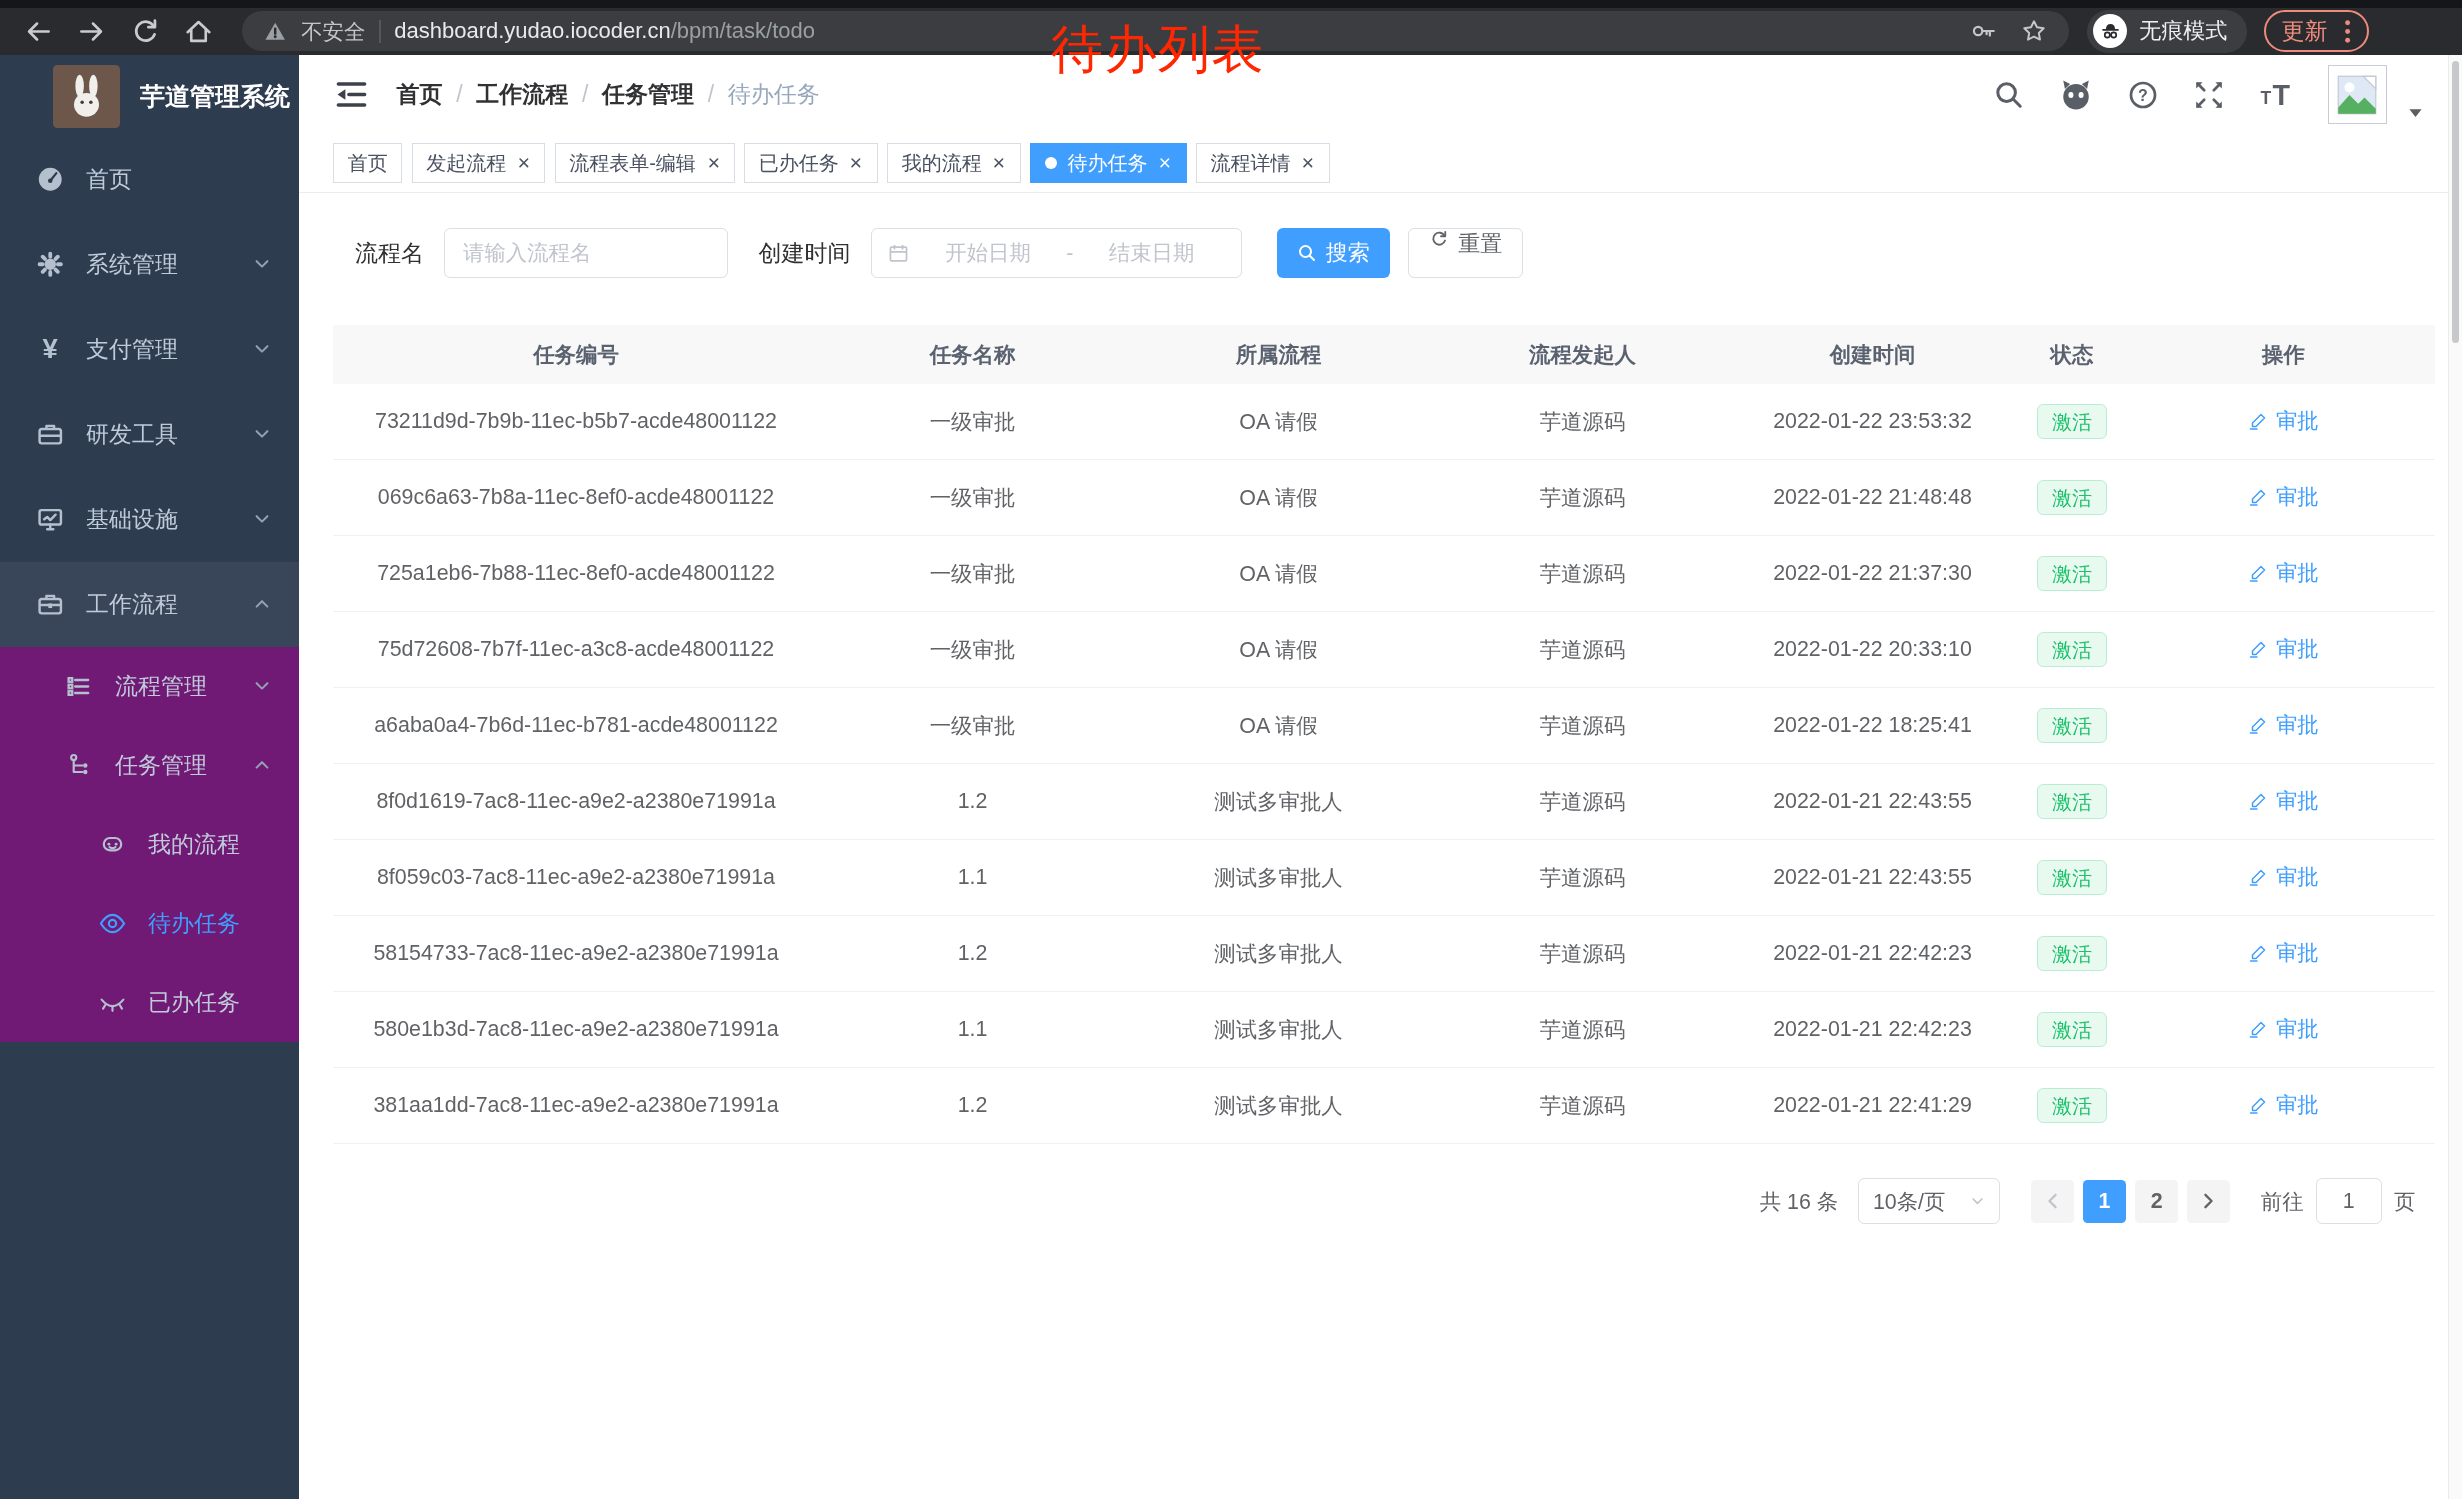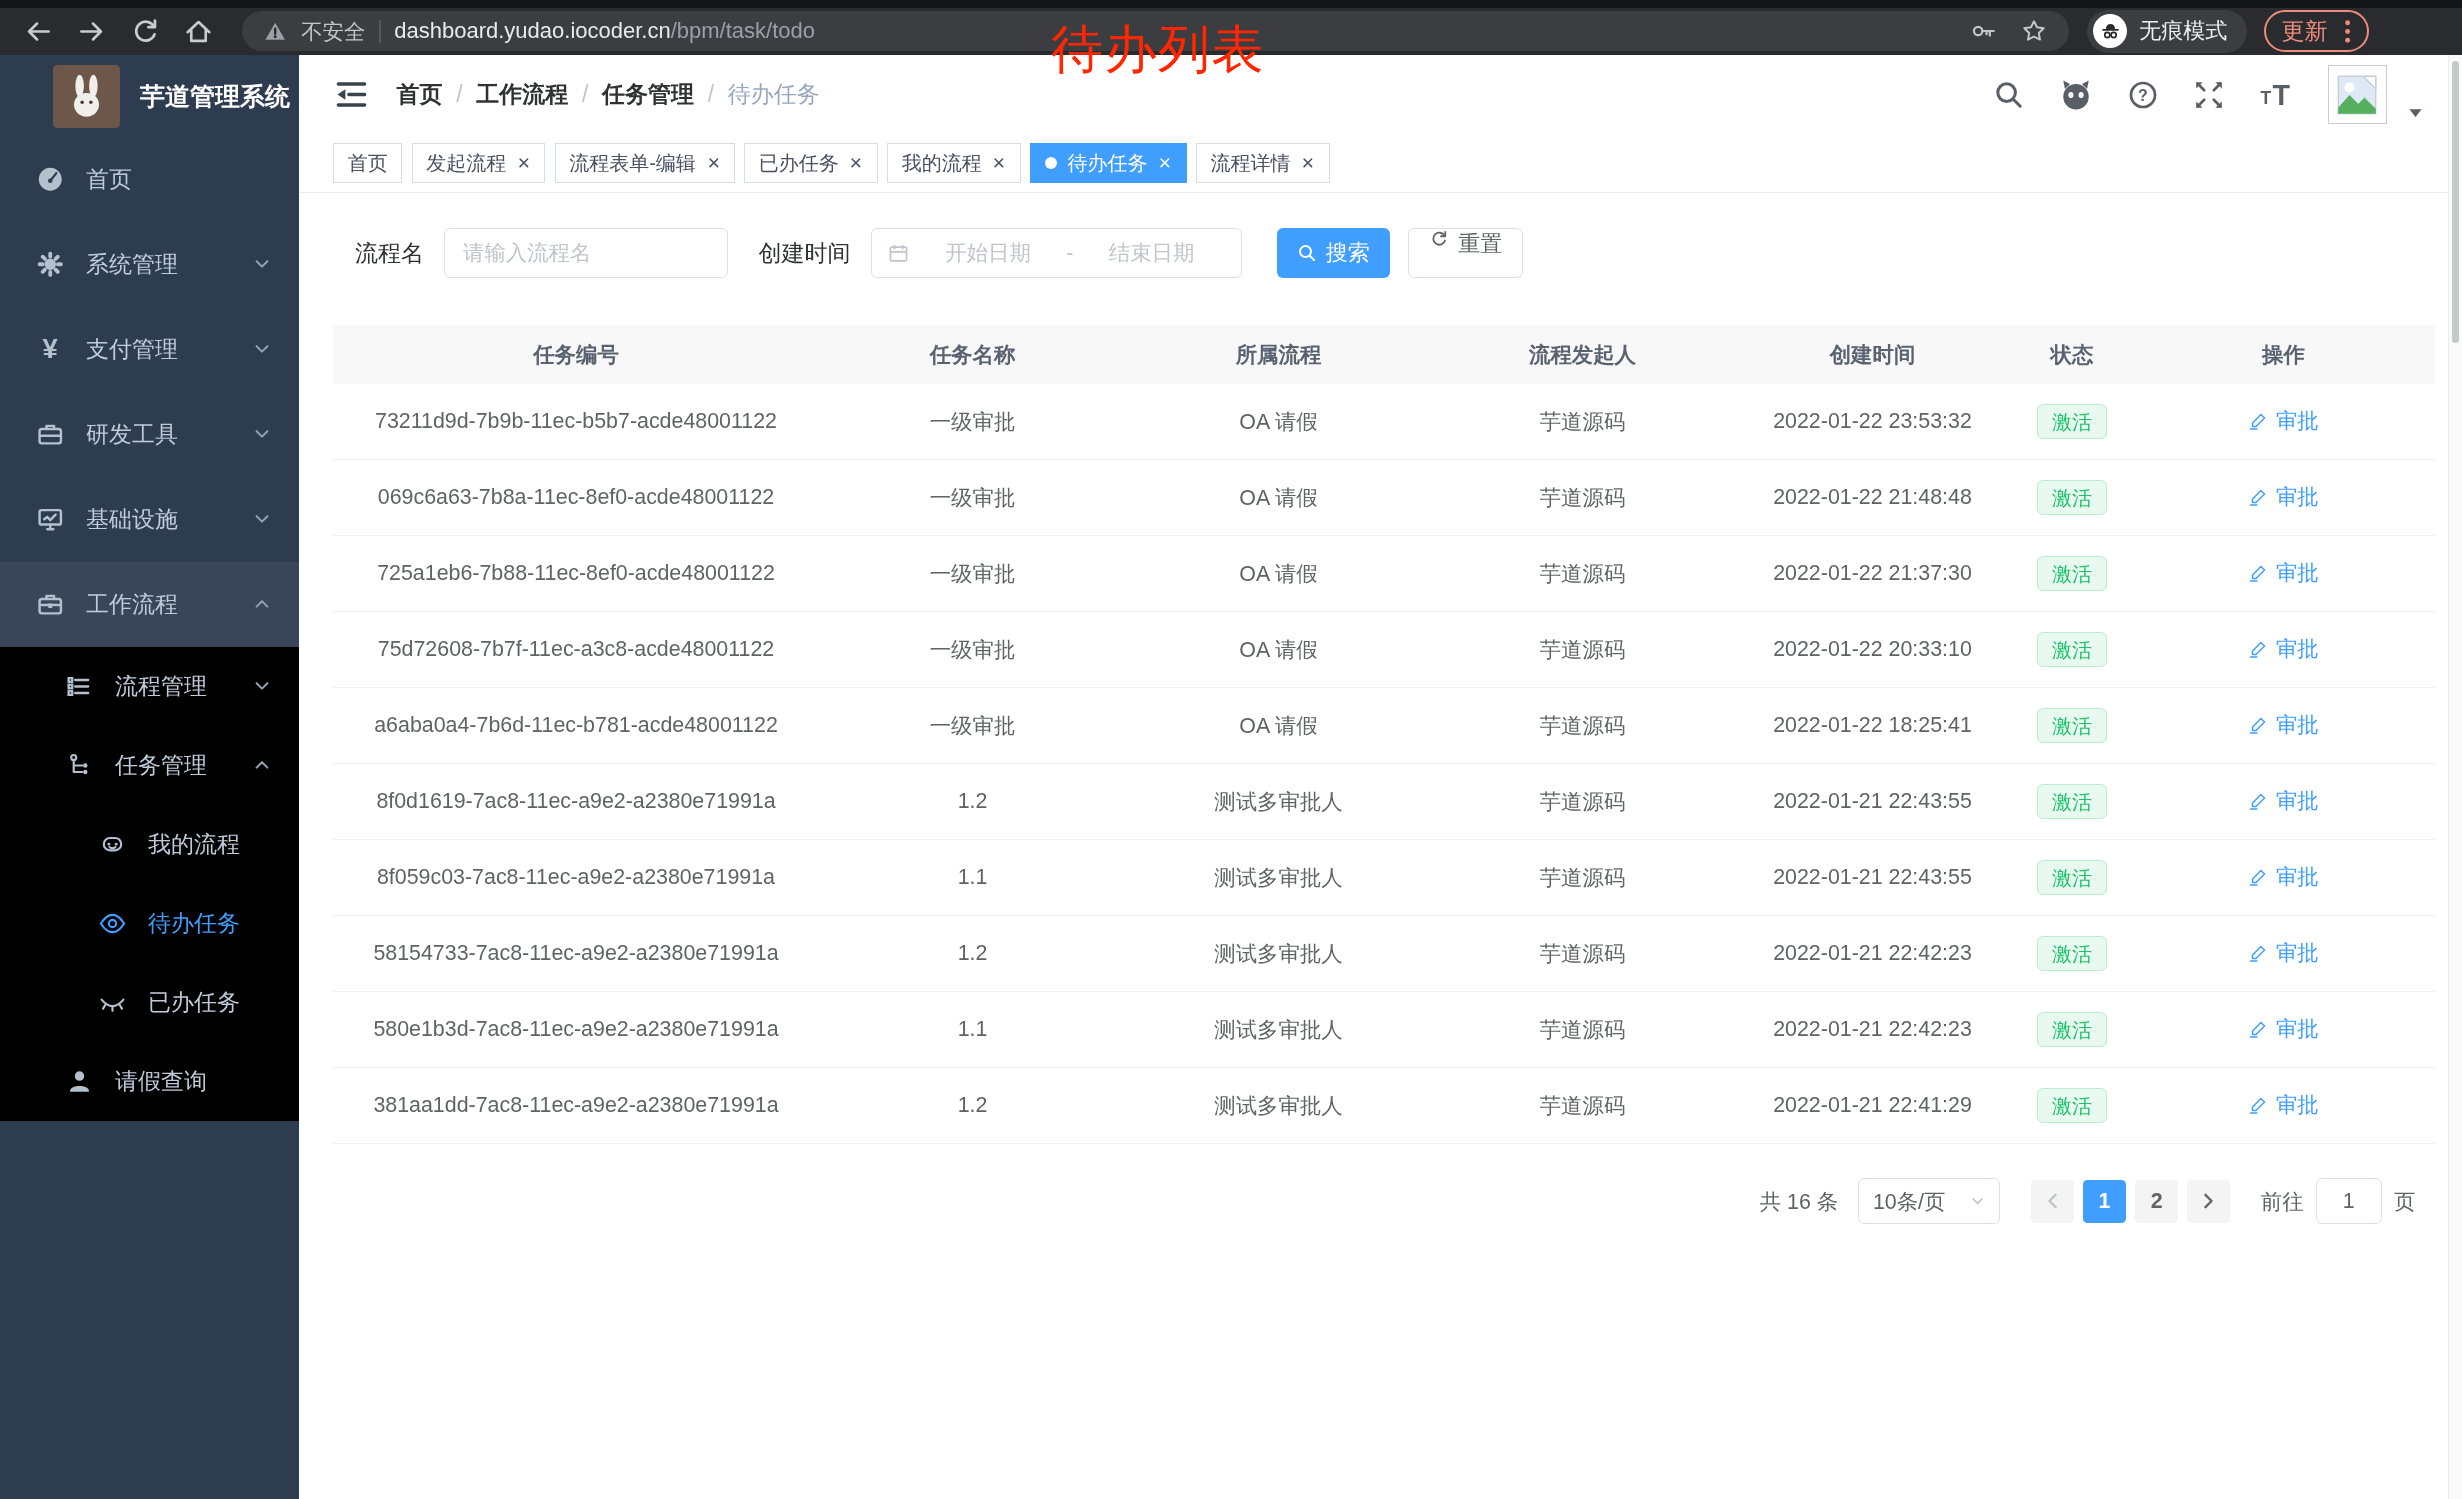--- a/index.html
+++ b/index.html
@@ -32,21 +32,21 @@
   
   .sidebar{position:absolute;left:0;top:55px;width:299px;bottom:0;background:#2e3c50;color:#bfcbd9;z-index:10}
   .logo-row{height:82px;display:flex;align-items:center;padding-left:53px}
   .logo-img{width:67px;height:63px;border-radius:4.6px;background:#6d564a;display:flex;align-items:center;justify-content:center;overflow:hidden}
   .logo-title{margin-left:20px;font-size:25px;font-weight:700;color:#fff;white-space:nowrap}
   .m-item{height:85px;display:flex;align-items:center;padding:0 27.5px 0 34px;font-size:23px;gap:20px;cursor:pointer;white-space:nowrap}
   .m-item .mi{width:32px;height:32px;color:#b4c0cd;display:flex;align-items:center;justify-content:center;flex:none}
   .m-item .lbl{flex:1}
   .m-item .chev{color:#93a1b1}
   .m-item.open-parent{background:rgba(255,255,255,.055)}
-  .subpanel{background:#000000}
+  .subpanel{background:#701a75}
   .subpanel .m-item{height:79px}
   .m-item.l2{padding-left:63px}
   .m-item.l3{padding-left:96px}
   .m-item.active{color:#409eff}
   .m-item.active .mi{color:#409eff}
 
   
   .main{position:absolute;left:299px;top:55px;right:13.7px;bottom:0;background:#fff}
   .app-header{height:79px;display:flex;align-items:center;padding:0 24.4px 0 35px}
   .collapse{color:#3c4249}
@@ -360,29 +360,20 @@
       <div class="m-item l3">
         <span class="mi">
           <svg width="29" height="29" viewBox="0 0 40 40" fill="none" stroke="currentColor" stroke-width="3" stroke-linecap="round">
               <path d="M5 16c5 6 10 9 15 9s10-3 15-9"></path>
               <path d="M10 23.5l-3 5M20 25.5v6M30 23.5l3 5"></path>
             </svg>
         </span>
         <span class="lbl">已办任务</span>
       </div>
 
-      <div class="m-item l2">
-        <span class="mi">
-          <svg width="29" height="29" viewBox="0 0 40 40" fill="currentColor">
-              <circle cx="20" cy="12.5" r="6.5"></circle>
-              <path d="M7 33c0-9 26-9 26 0v1H7Z"></path>
-            </svg>
-        </span>
-        <span class="lbl">请假查询</span>
-      </div>
     </div>
   </nav>
 </aside>
 
 <div class="main">
 
   <div class="app-header">
     <span class="i collapse">
       <svg width="35" height="35" viewBox="0 0 40 40" stroke="currentColor" stroke-width="4" stroke-linecap="round">
           <path d="M5 8h30M17 20h18M5 32h30"></path>

